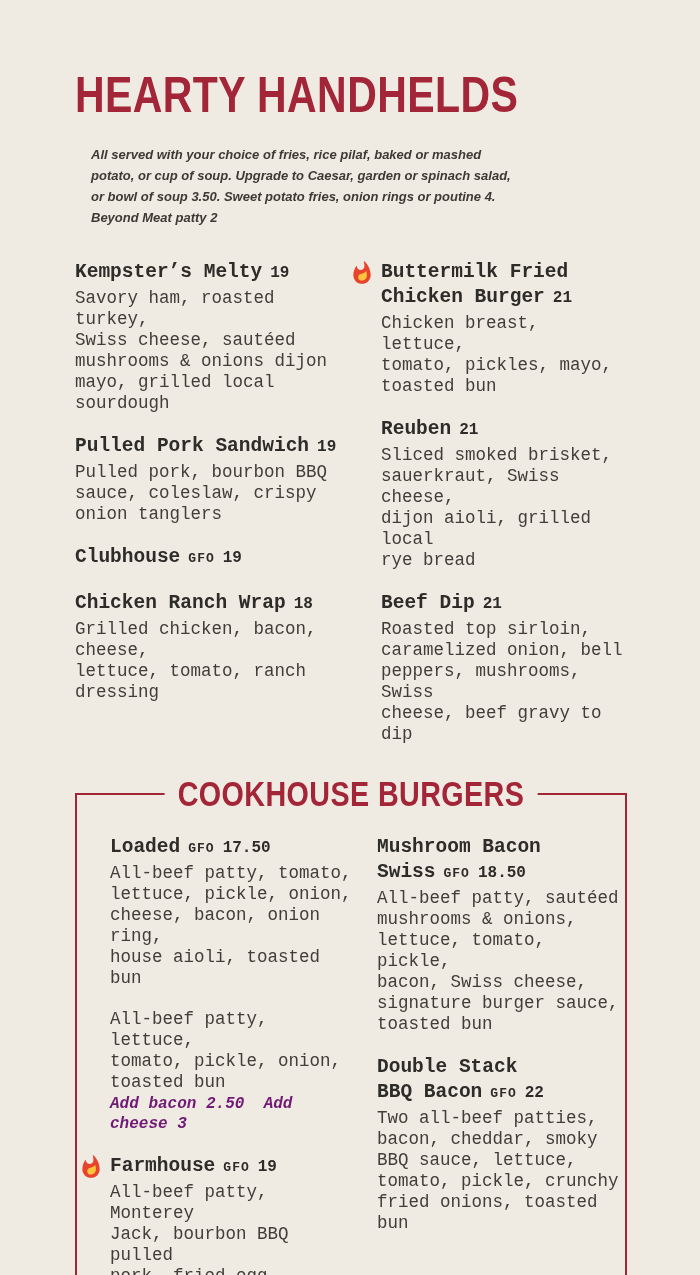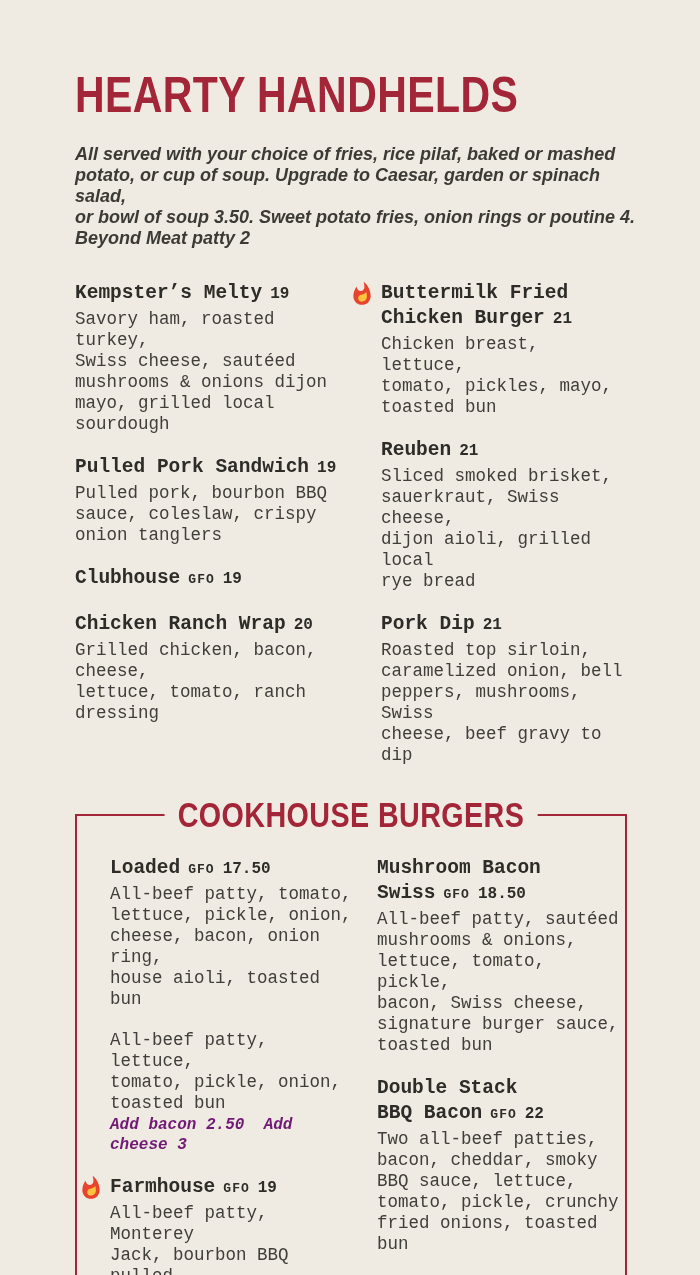--- a/index.html
+++ b/index.html
@@ -19,27 +19,28 @@
     line-height:50px;
     font-weight:700;
     color:#a32638;
     letter-spacing:.5px;
     white-space:nowrap;
     transform:scaleX(.82);
     transform-origin:0 50%;
   }
   .intro{
     margin-top:24px;
-    font-size:18px;
+    font-size:13px;
     line-height:21px;
     font-style:italic;
     font-weight:700;
     color:#3c3a35;
     white-space:pre-line;
     width:575px;
+    margin-left:16px;
   }
 
   
   .section{
     display:grid;
     grid-template-columns:278px 252px;
     column-gap:28px;
     margin-top:32px;
   }
   .item{position:relative;margin-bottom:20px;font-family:Liberation Mono, monospace;}
@@ -163,21 +164,21 @@
         <div class="item-desc">Pulled pork, bourbon BBQ
 sauce, coleslaw, crispy
 onion tanglers</div>
       </div>
 
       <div class="item">
         <h3 class="item-title"><span class="item-name">Clubhouse</span><span class="gfo">GFO</span><span class="price">19</span></h3>
       </div>
 
       <div class="item">
-        <h3 class="item-title"><span class="item-name">Chicken Ranch Wrap</span><span class="price">20</span></h3>
+        <h3 class="item-title"><span class="item-name">Chicken Ranch Wrap</span><span class="price">18</span></h3>
         <div class="item-desc">Grilled chicken, bacon, cheese,
 lettuce, tomato, ranch dressing</div>
       </div>
 
     </div>
 
     <div class="col">
 
       <div class="item">
         <span class="flame">
@@ -195,21 +196,21 @@
 
       <div class="item">
         <h3 class="item-title"><span class="item-name">Reuben</span><span class="price">21</span></h3>
         <div class="item-desc">Sliced smoked brisket,
 sauerkraut, Swiss cheese,
 dijon aioli, grilled local
 rye bread</div>
       </div>
 
       <div class="item">
-        <h3 class="item-title"><span class="item-name">Pork Dip</span><span class="price">21</span></h3>
+        <h3 class="item-title"><span class="item-name">Beef Dip</span><span class="price">21</span></h3>
         <div class="item-desc">Roasted top sirloin,
 caramelized onion, bell
 peppers, mushrooms, Swiss
 cheese, beef gravy to dip</div>
       </div>
 
     </div>
   </div>
 
   <div class="burgers-box">

